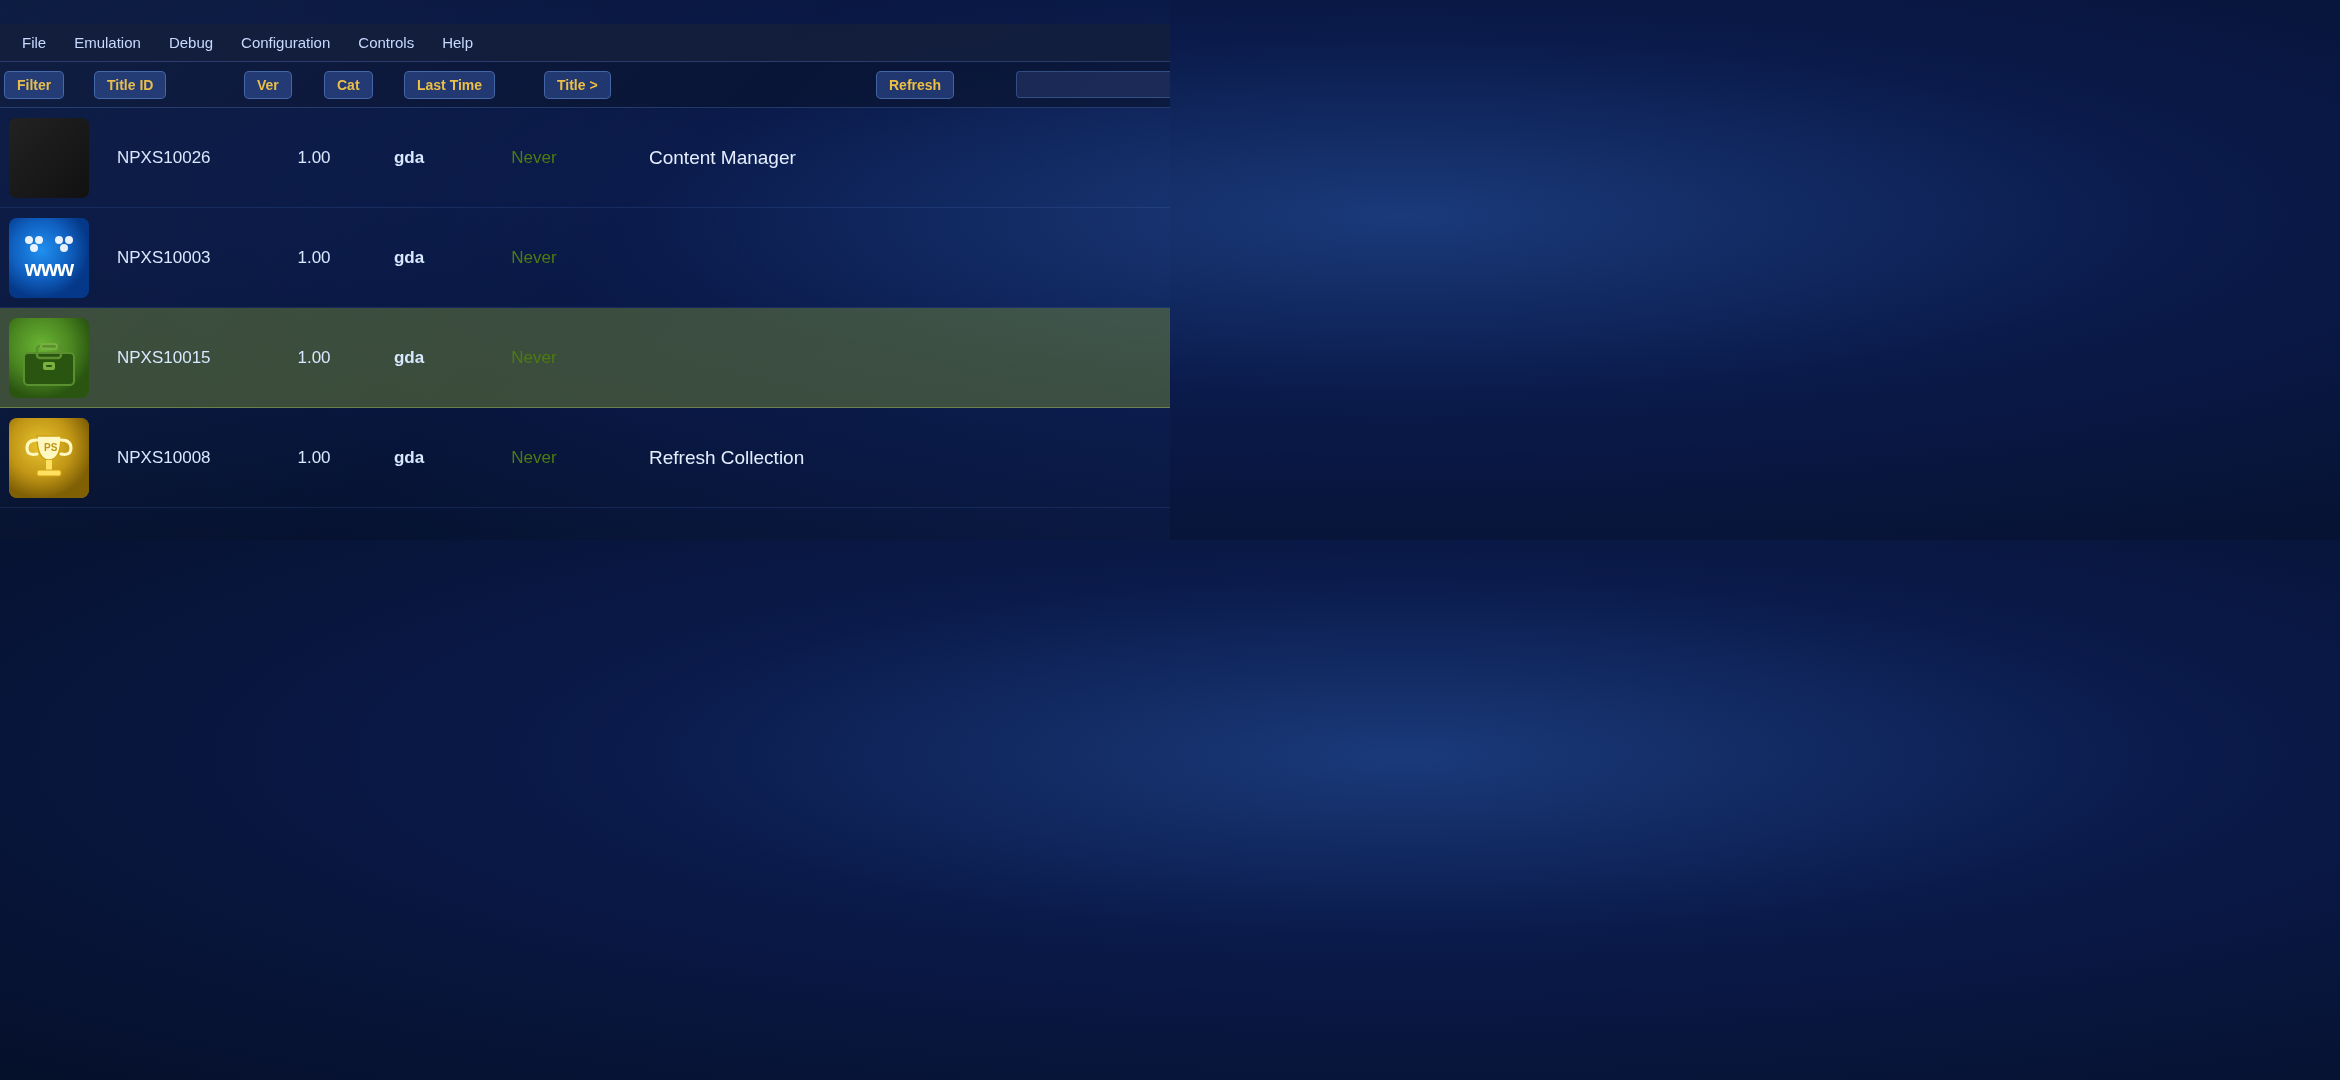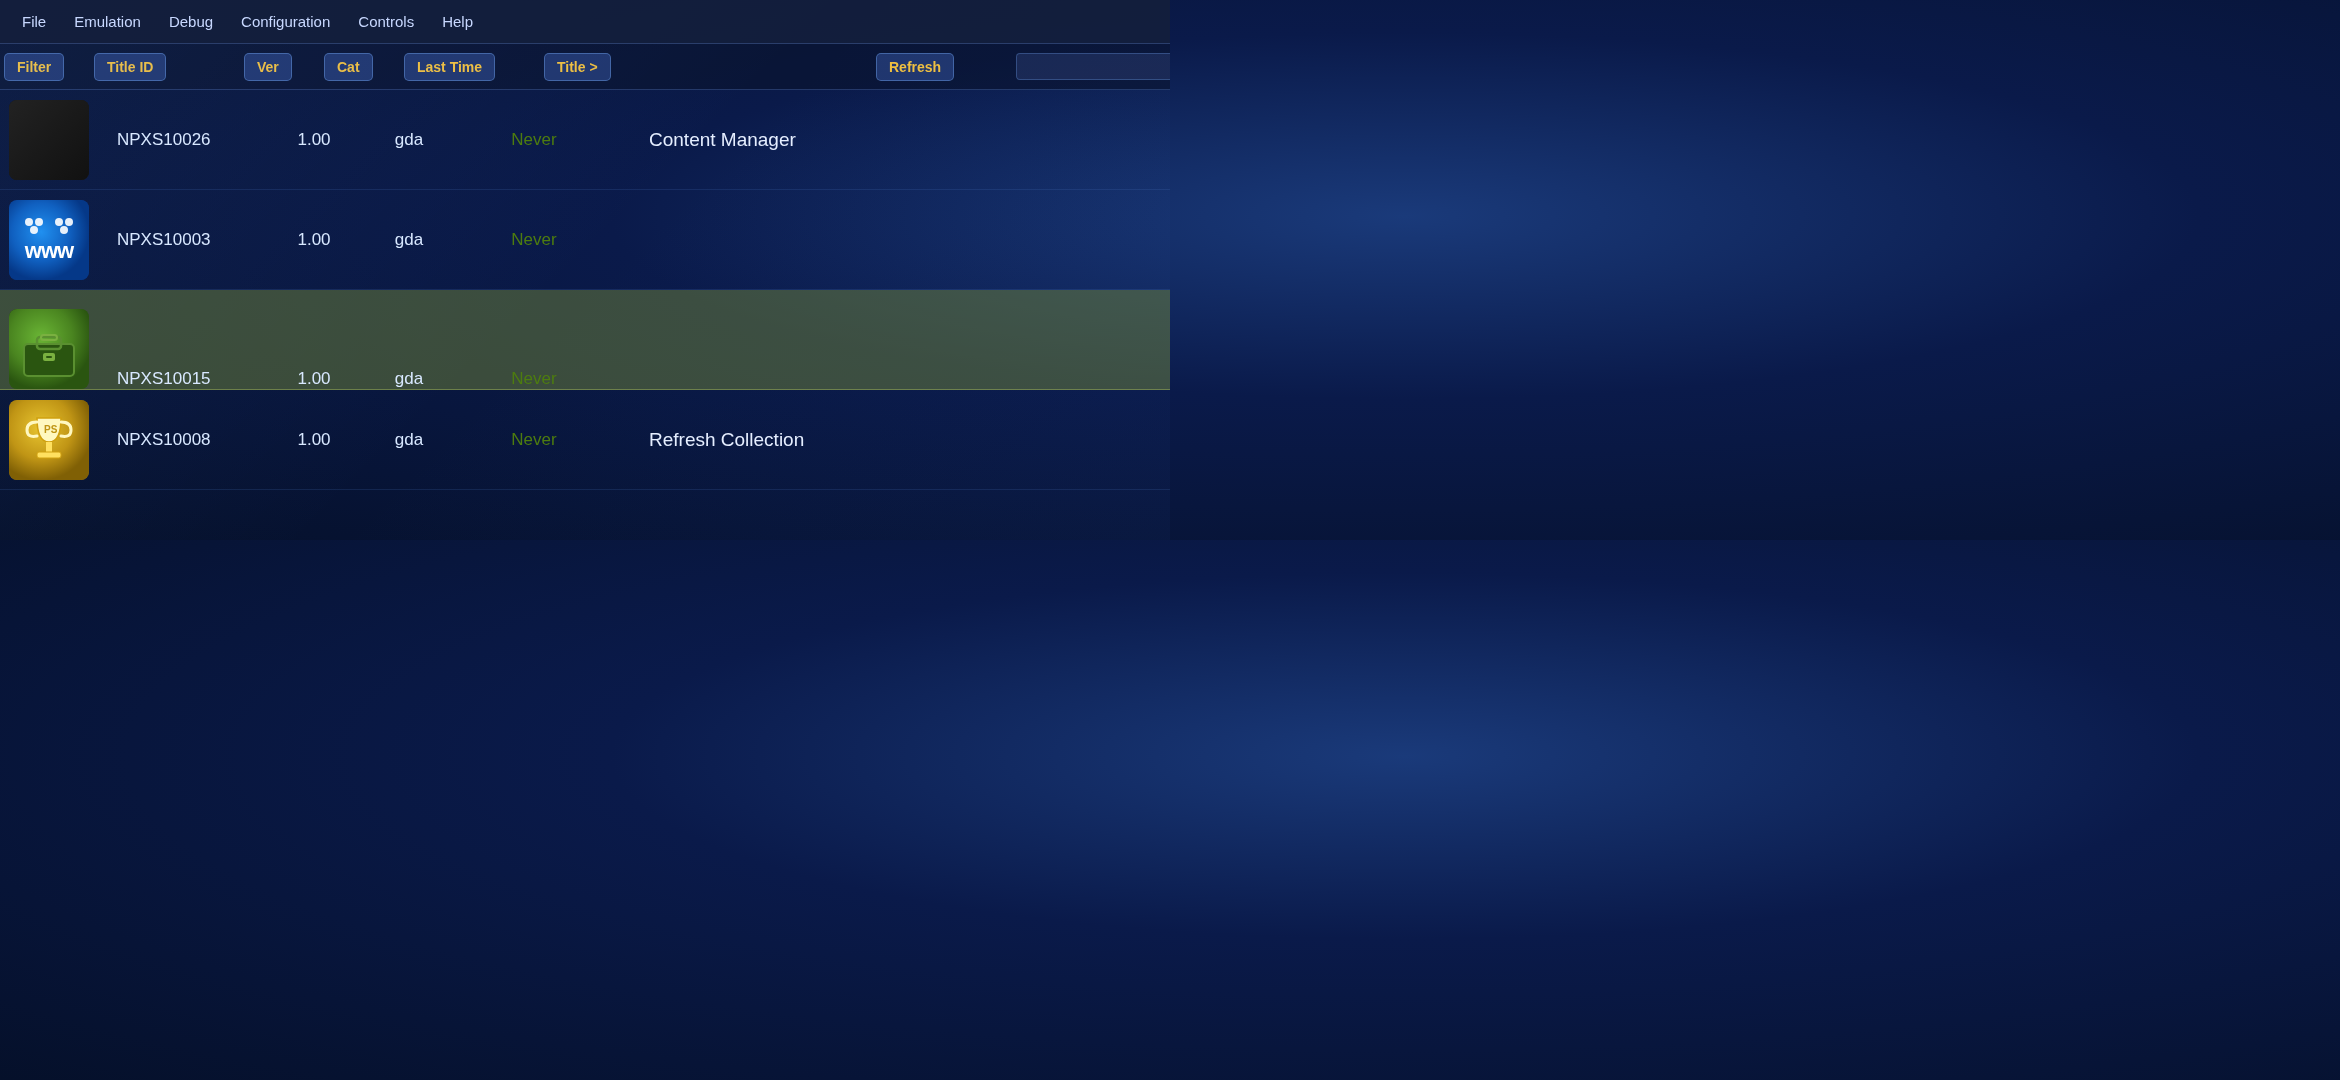--- a/index.html
+++ b/index.html
@@ -23,23 +23,24 @@
       pointer-events: none;
       z-index: 0;
     }
 
     .menu-bar {
       display: flex;
       align-items: center;
       background: rgba(20, 30, 60, 0.92);
       border-bottom: 1px solid rgba(100,140,220,0.3);
       padding: 0 8px;
-      height: 44px;
+      height: 38px;
       position: relative;
       z-index: 10;
+      margin-top: 24px;
     }
 
     .menu-item {
       color: #c8d8ff;
       font-size: 15px;
       padding: 6px 14px;
       cursor: pointer;
       border-radius: 3px;
     }
 
@@ -151,27 +152,26 @@
       align-items: center;
       height: 100px;
       border-bottom: 1px solid rgba(80,120,200,0.18);
       padding: 0 4px;
       gap: 15px;
     }
 
     .data-row.highlighted {
       background: rgba(110, 130, 55, 0.5);
       border-bottom: 1px solid rgba(160,180,90,0.5);
-      align-items: flex-end;
     }
 
     .d-icon { width: 90px; display: flex; align-items: center; justify-content: center; }
     .d-titleid { width: 150px; font-size: 17px; color: #d8e8ff; padding-left: 8px; }
     .d-ver { width: 80px; font-size: 17px; color: #d8e8ff; text-align: center; }
-    .d-cat { width: 80px; font-size: 17px; color: #d8e8ff; text-align: center; }
+    .d-cat { width: 80px; font-size: 17px; color: #d8e8ff; text-align: center; font-weight: bold; }
     .d-lasttime { width: 140px; font-size: 17px; color: #4d7c0f; text-align: center; }
     .d-title { flex: 1; font-size: 19px; color: #e5eeff; padding-left: 30px; }
   </style>
 </head>
 <body>
 
 <div class="menu-bar">
   <span class="menu-item">File</span>
   <span class="menu-item">Emulation</span>
   <span class="menu-item">Debug</span>

